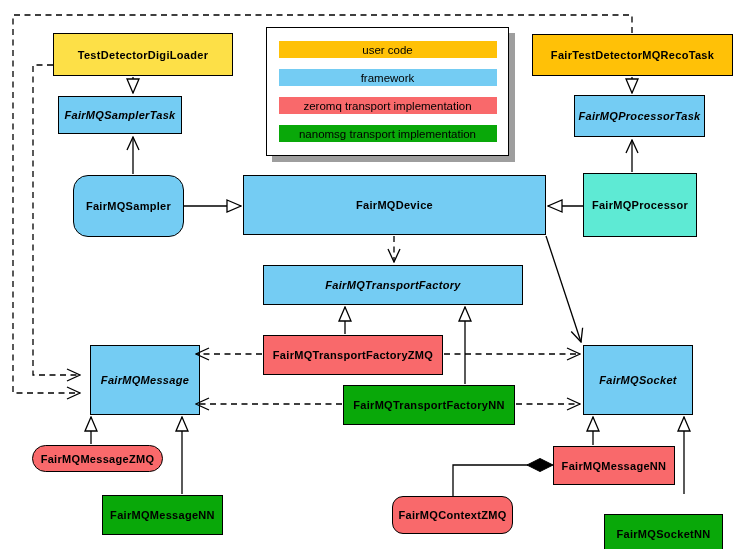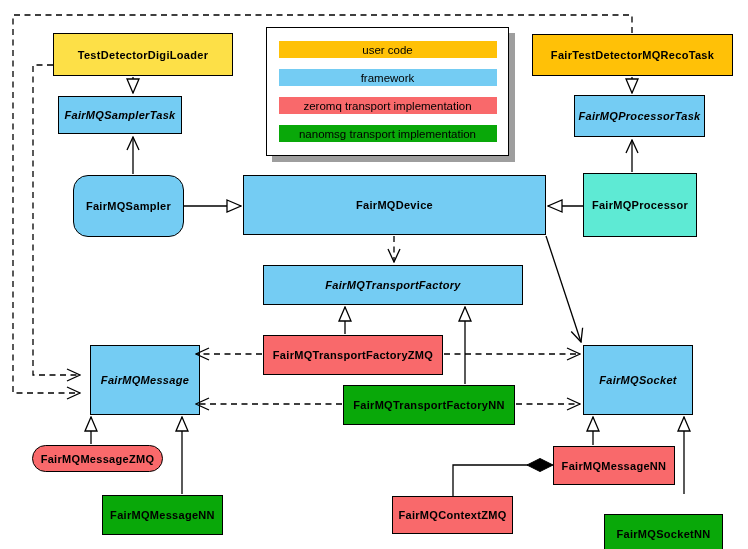--- a/index.html
+++ b/index.html
@@ -109,21 +109,21 @@
       </div>
       <div class="node abstract" style="left: 583px; top: 345px; width: 110px; height: 70px; background: rgb(116, 204, 243);">
         <span>FairMQSocket</span>
       </div>
       <div class="node" style="left: 32px; top: 445px; width: 131px; height: 27px; background: rgb(249, 105, 107); border-radius: 18px;">
         <span>FairMQMessageZMQ</span>
       </div>
       <div class="node" style="left: 102px; top: 495px; width: 121px; height: 40px; background: rgb(9, 168, 9);">
         <span>FairMQMessageNN</span>
       </div>
-      <div class="node" style="left: 392px; top: 496px; width: 121px; height: 38px; background: rgb(249, 105, 107);">
+      <div class="node" style="left: 392px; top: 496px; width: 121px; height: 38px; background: rgb(249, 105, 107); border-radius: 11px;">
         <span>FairMQContextZMQ</span>
       </div>
       <div class="node" style="left: 553px; top: 446px; width: 122px; height: 39px; background: rgb(249, 105, 107);">
         <span>FairMQMessageNN</span>
       </div>
       <div class="node" style="left: 604px; top: 495px; width: 119px; height: 39px; background: rgb(9, 168, 9); margin-top: 19px;">
         <span>FairMQSocketNN</span>
       </div>
     </div>
   <svg id="edges" xmlns="http://www.w3.org/2000/svg" width="748" height="549">

